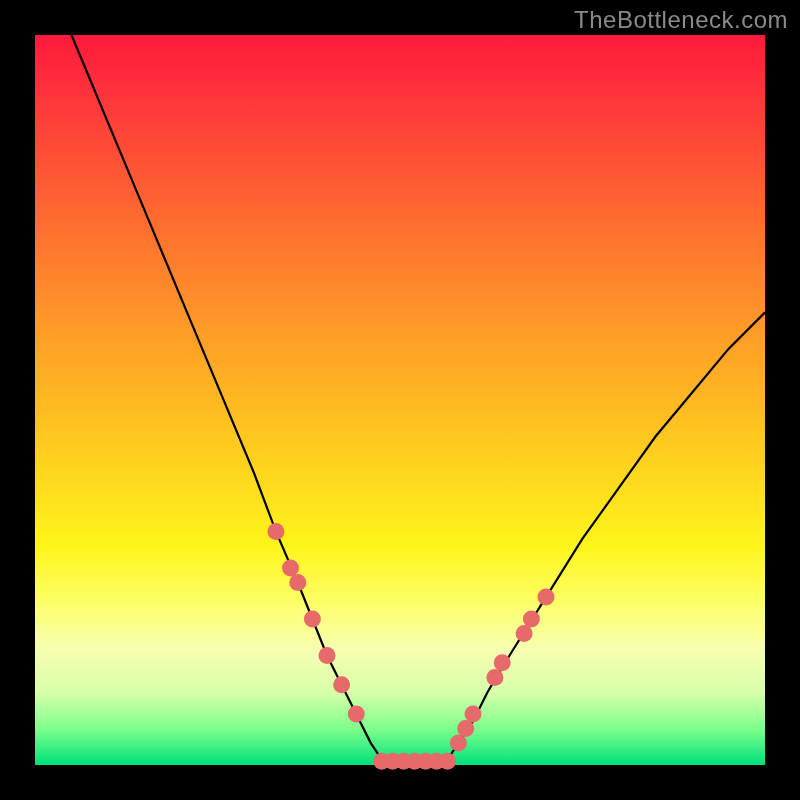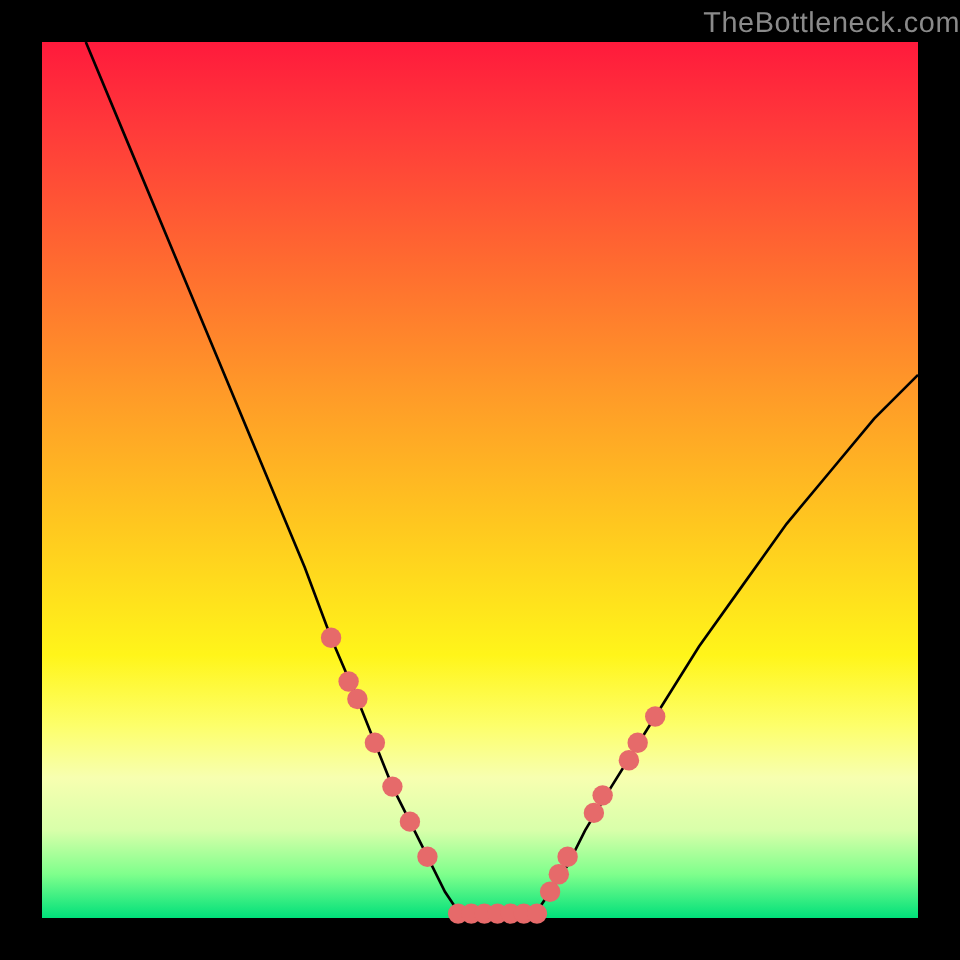--- a/index.html
+++ b/index.html
@@ -31,21 +31,21 @@
       #fff51a 70%,
       #fdff6a 78%,
       #f7ffb0 84%,
       #d8ffaa 90%,
       #7fff8c 95%,
       #00e07a 100%);
   }
   .watermark {
     position: absolute;
     top: 6px;
-    right: 0;
+    right: 12px;
     font-family: Arial, Helvetica, sans-serif;
     font-size: 24px;
     font-weight: 500;
     color: #8a8a8a;
     letter-spacing: 0.5px;
   }
   svg.curve {
     position: absolute;
     left: 0;
     top: 0;

